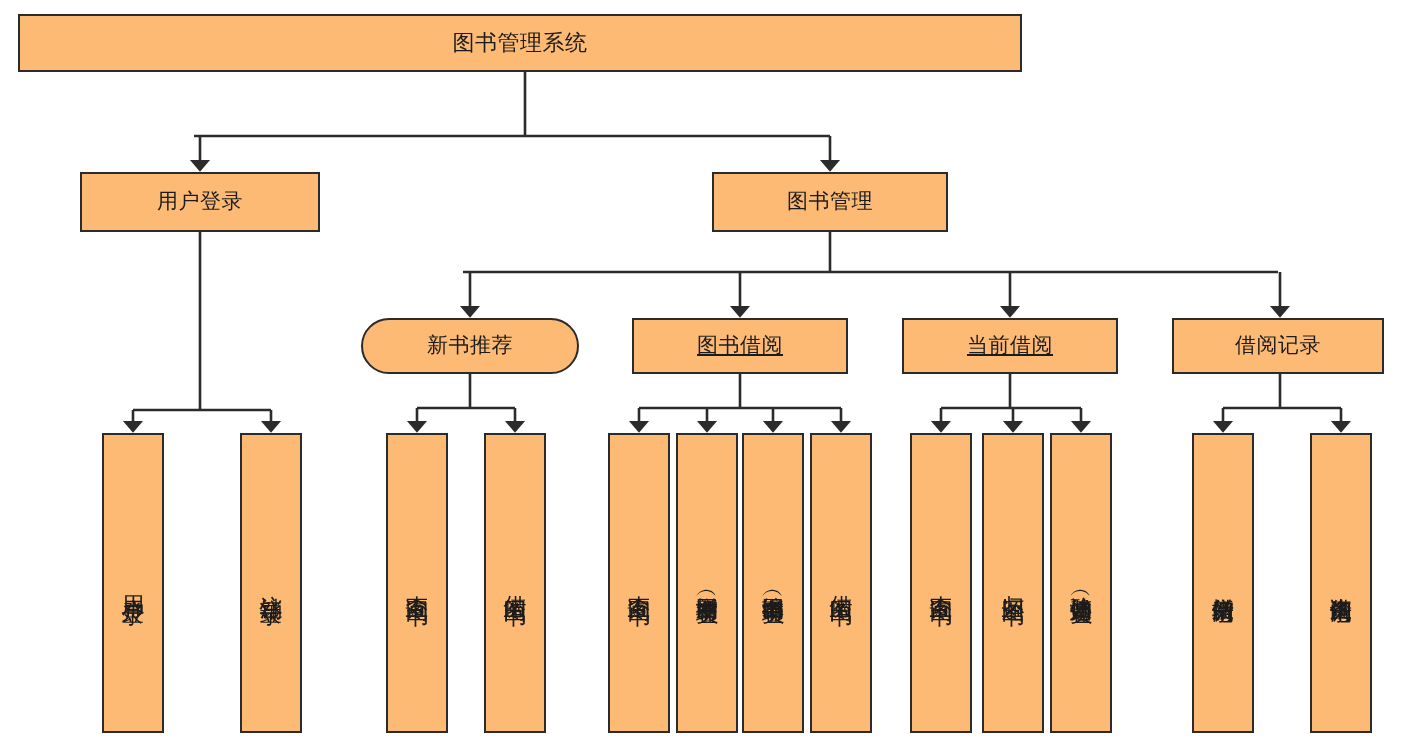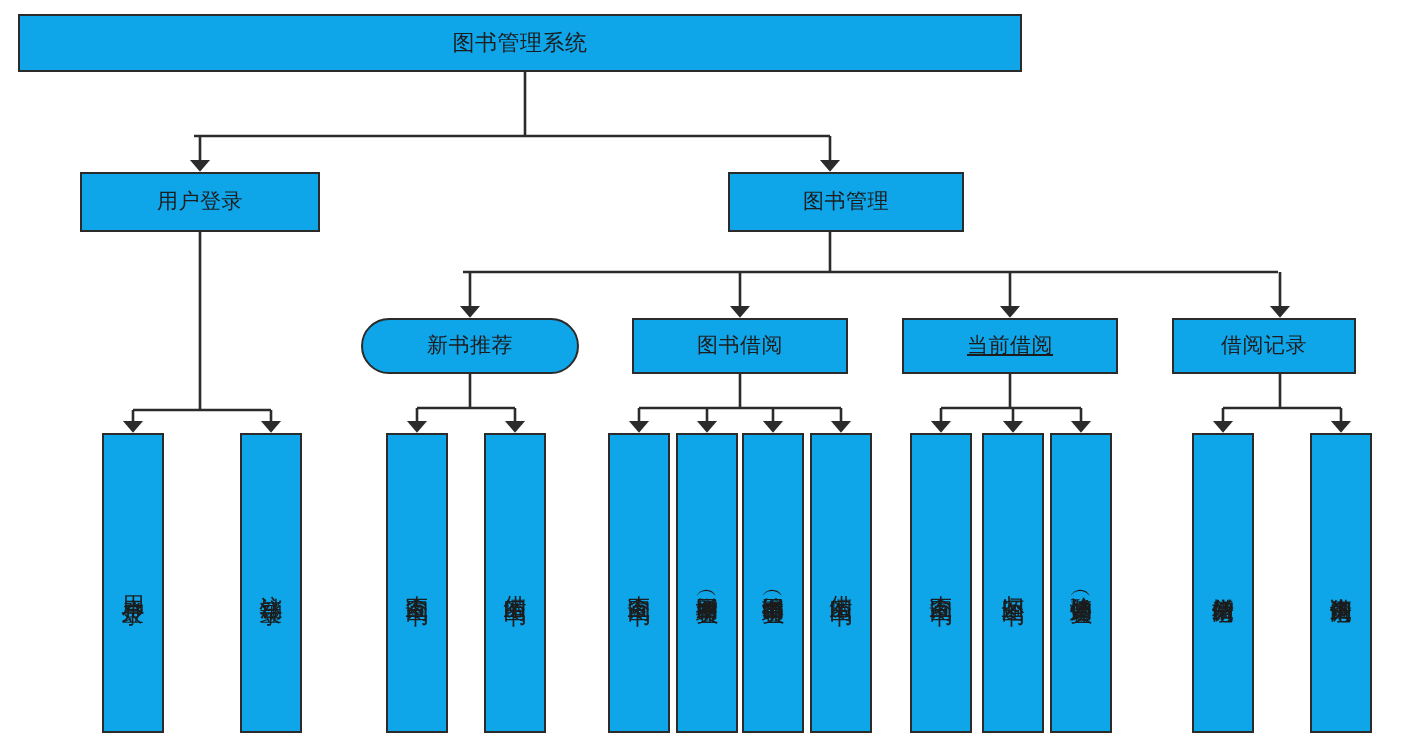--- a/index.html
+++ b/index.html
@@ -21,21 +21,21 @@
     position: absolute;
     left: 0;
     top: 0;
     width: 1405px;
     height: 747px;
   }
   .node {
     position: absolute;
     box-sizing: border-box;
     border: 2.5px solid #2b2b2b;
-    background: #0ea5e9;
+    background: #fdba74;
     color: #1c1c1c;
     display: flex;
     align-items: center;
     justify-content: center;
     overflow: hidden;
   }
   .node-h {
     font-size: 21px;
     letter-spacing: 0.5px;
     line-height: 1.1;
@@ -109,25 +109,25 @@
         <line x1="1280" y1="374" x2="1280" y2="408"></line>
         <line x1="1223" y1="408" x2="1341" y2="408"></line>
         <line x1="1223" y1="408" x2="1223" y2="424" marker-end="url(#arrowhead)"></line>
         <line x1="1341" y1="408" x2="1341" y2="424" marker-end="url(#arrowhead)"></line>
       </g>
   </svg>
 
   <div id="nodes">
       <div class="node node-h node-root" style="left: 18px; top: 14px; width: 1004px; height: 58px;">图书管理系统</div>
       <div class="node node-h" style="left: 80px; top: 172px; width: 240px; height: 60px;">用户登录</div>
-      <div class="node node-h" style="left: 728px; top: 172px; width: 236px; height: 60px;">图书管理</div>
+      <div class="node node-h" style="left: 712px; top: 172px; width: 236px; height: 60px;">图书管理</div>
       <div class="node node-h" style="left: 361px; top: 318px; width: 218px; height: 56px; border-radius: 28px;">新书推荐</div>
-      <div class="node node-h" style="left: 632px; top: 318px; width: 216px; height: 56px;">图书借阅</div>
+      <div class="node node-h" style="left: 632px; top: 318px; width: 216px; height: 56px; text-decoration: underline;">图书借阅</div>
       <div class="node node-h" style="left: 902px; top: 318px; width: 216px; height: 56px; text-decoration: underline;">当前借阅</div>
-      <div class="node node-h" style="left: 1172px; top: 318px; width: 184px; height: 56px;">借阅记录</div>
+      <div class="node node-h" style="left: 1172px; top: 318px; width: 212px; height: 56px;">借阅记录</div>
       <div class="node node-v" style="left: 102px; top: 433px; width: 62px; height: 300px;">用户登录</div>
       <div class="node node-v" style="left: 240px; top: 433px; width: 62px; height: 300px;">注销登录</div>
       <div class="node node-v" style="left: 386px; top: 433px; width: 62px; height: 300px;">查询图书</div>
       <div class="node node-v" style="left: 484px; top: 433px; width: 62px; height: 300px;">借阅图书</div>
       <div class="node node-v" style="left: 608px; top: 433px; width: 62px; height: 300px;">查询图书</div>
       <div class="node node-v tight" style="left: 676px; top: 433px; width: 62px; height: 300px;">新增图书（管理员）</div>
       <div class="node node-v tight" style="left: 742px; top: 433px; width: 62px; height: 300px;">编辑图书（管理员）</div>
       <div class="node node-v" style="left: 810px; top: 433px; width: 62px; height: 300px;">借阅图书</div>
       <div class="node node-v" style="left: 910px; top: 433px; width: 62px; height: 300px;">查询图书</div>
       <div class="node node-v" style="left: 982px; top: 433px; width: 62px; height: 300px;">归还图书</div>

